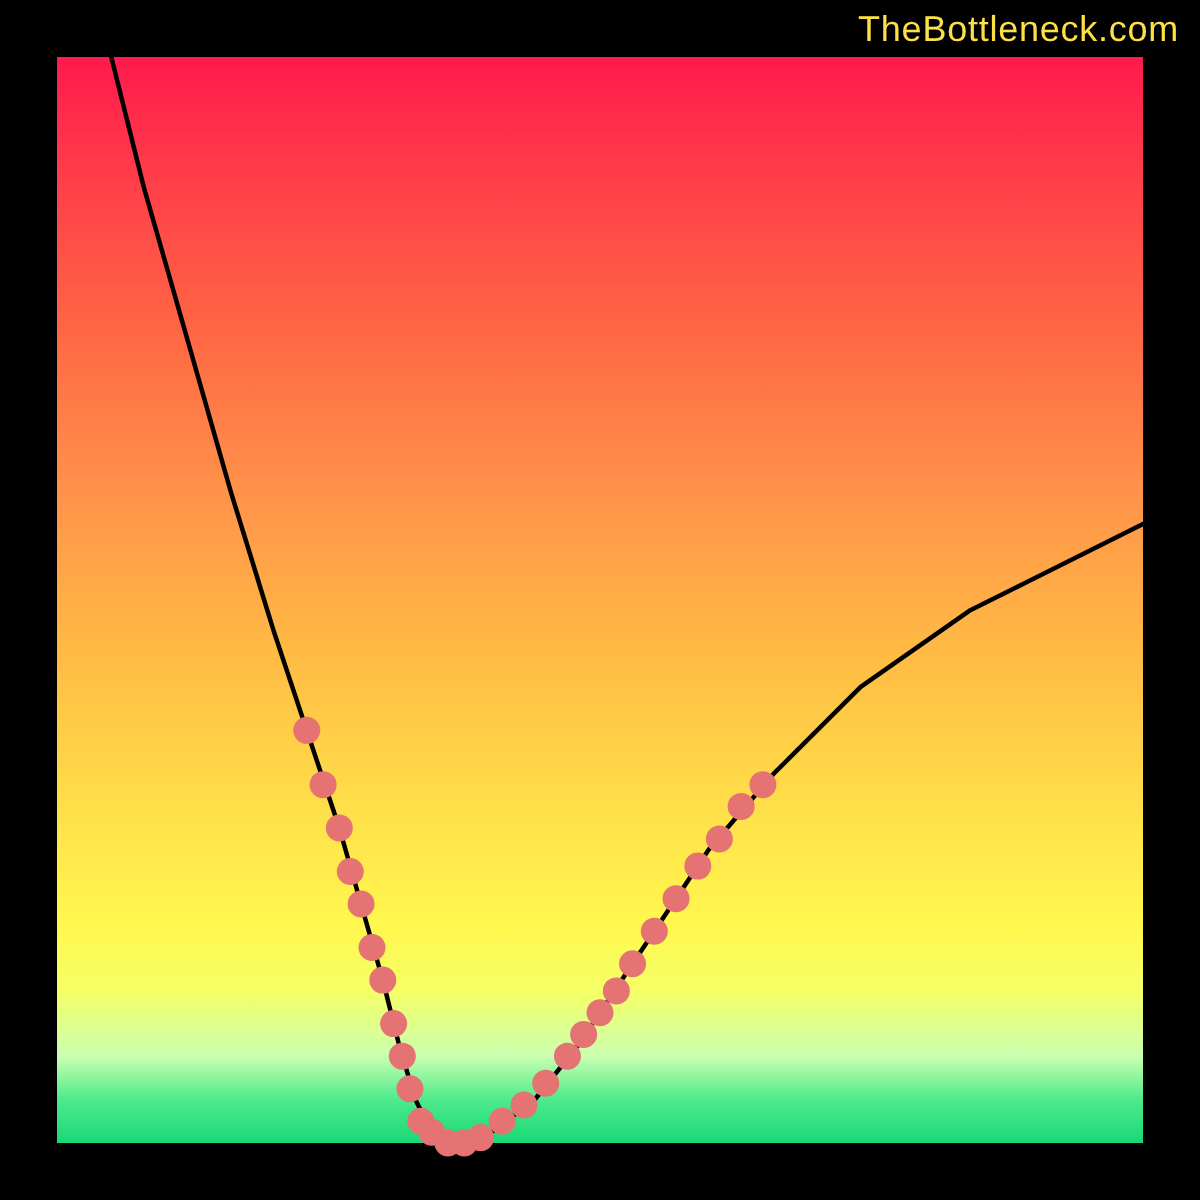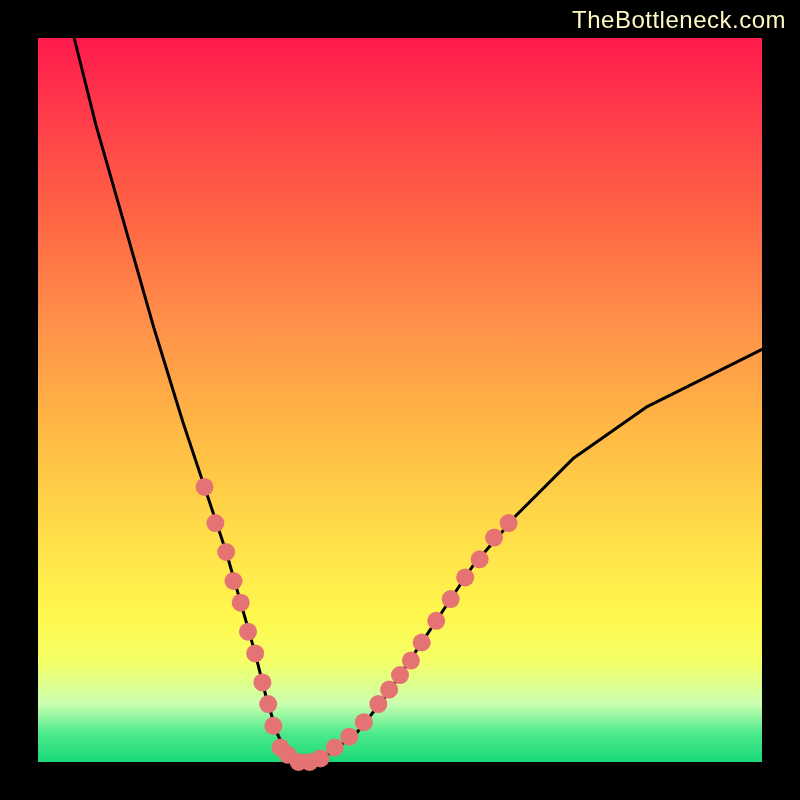--- a/index.html
+++ b/index.html
@@ -36,21 +36,21 @@
       #f5ff66 86%,
       #caffb0 92%,
       #4eea8c 96%,
       #19d877 100%
     );
   }
   .watermark {
     position: absolute;
     top: 6px;
     right: 14px;
-    color: #fef9c3;
+    color: #fde047;
     font-size: 24px;
     font-weight: 500;
     letter-spacing: 0.5px;
   }
   svg.curve-layer {
     position: absolute;
     left: 0;
     top: 0;
     width: 724px;
     height: 724px;

